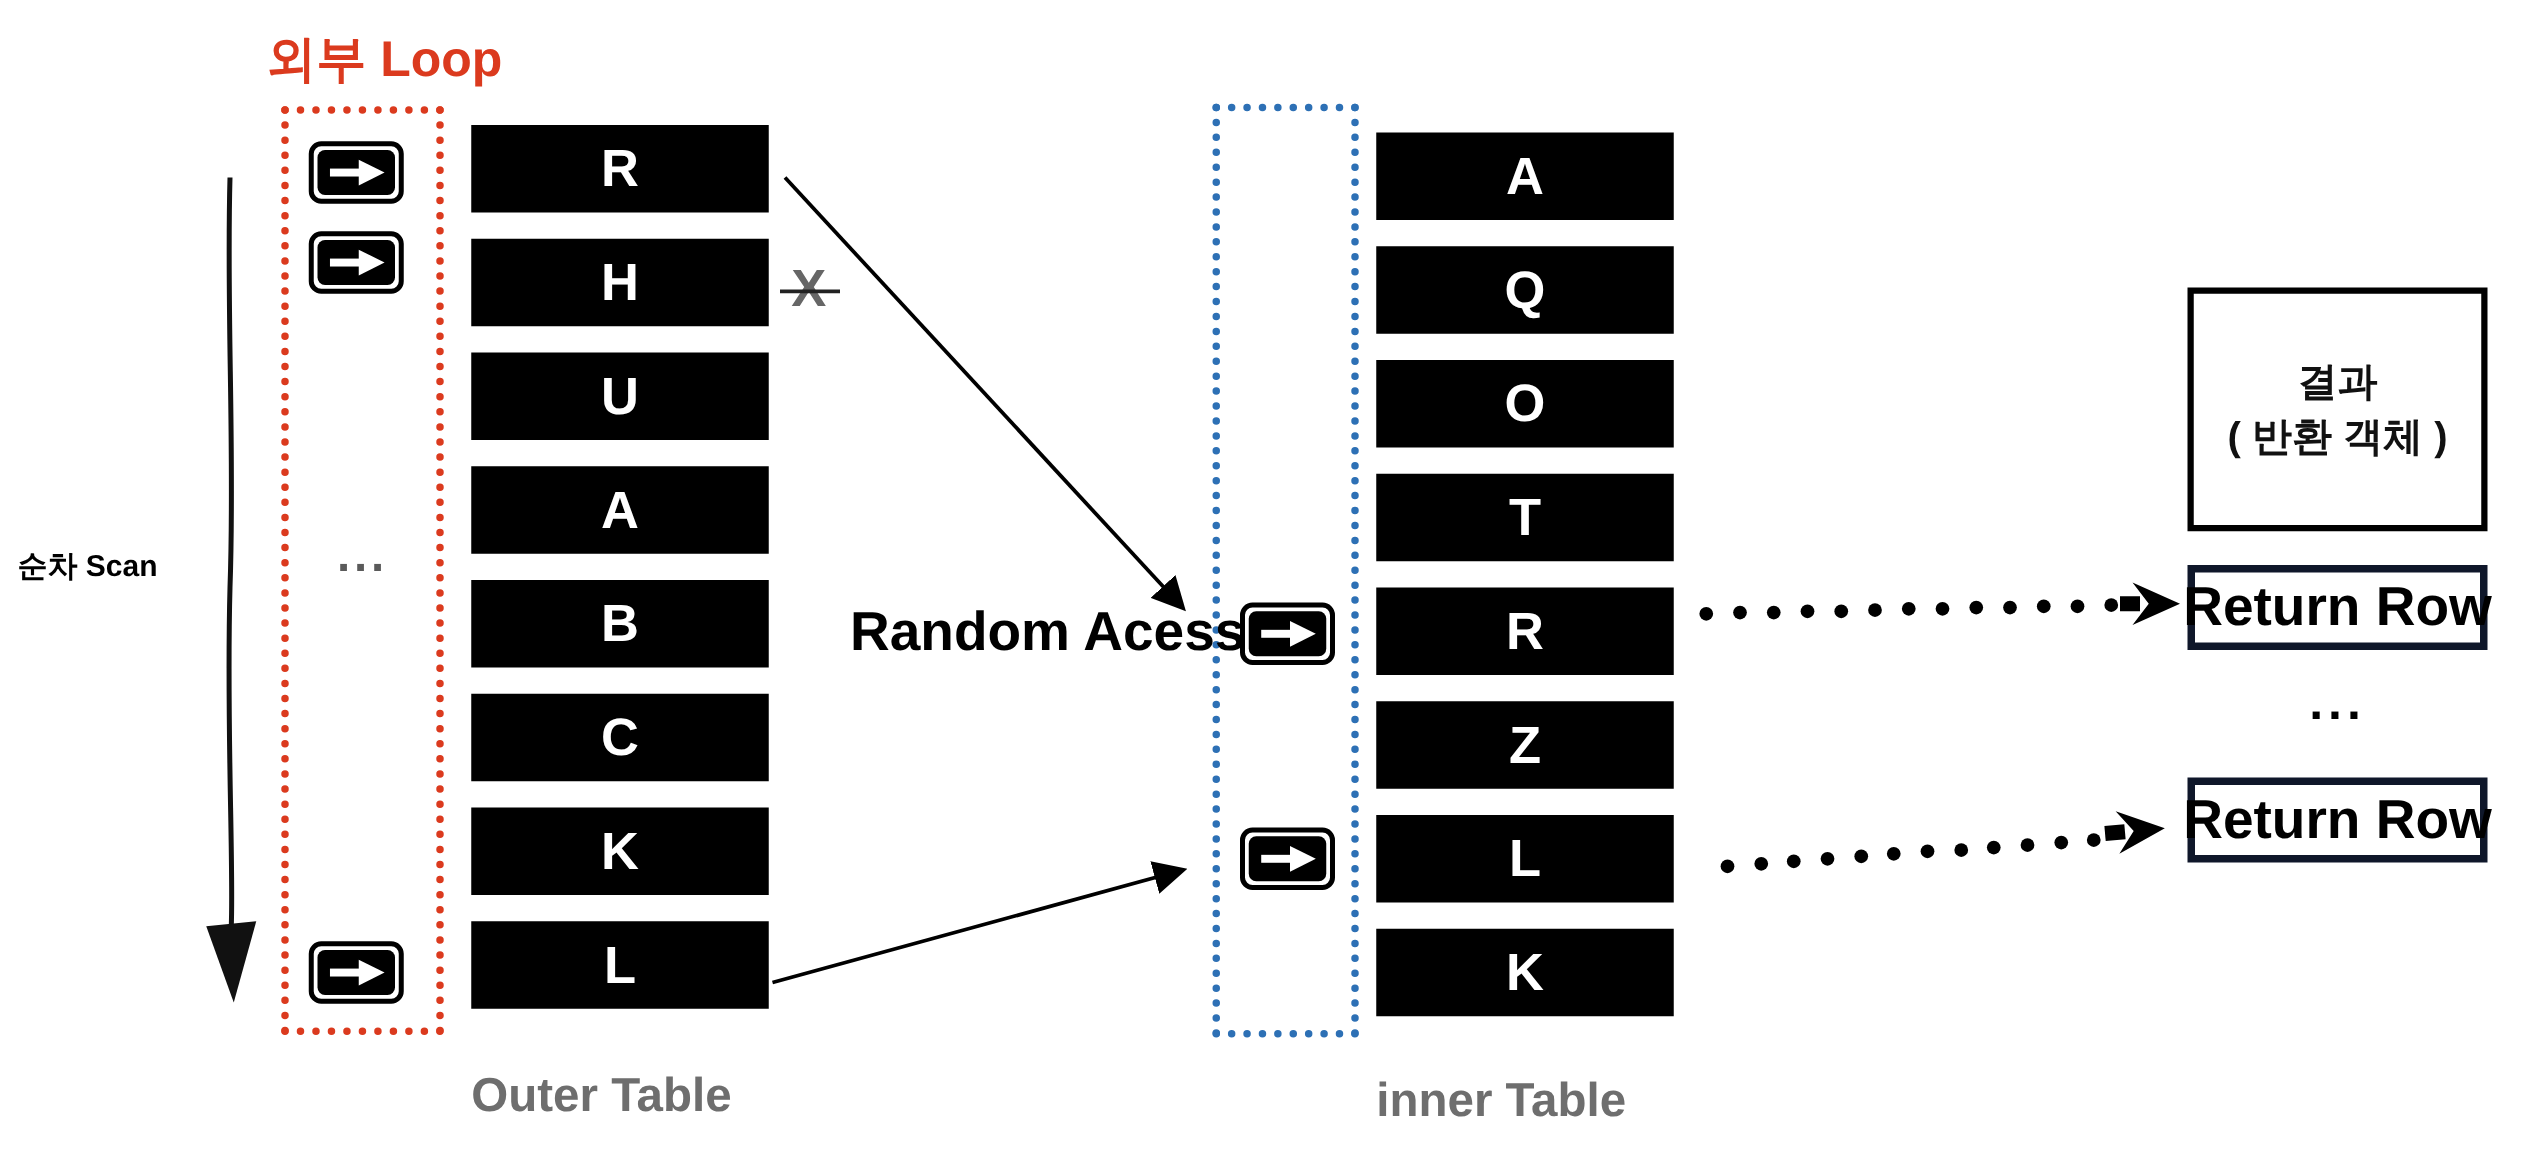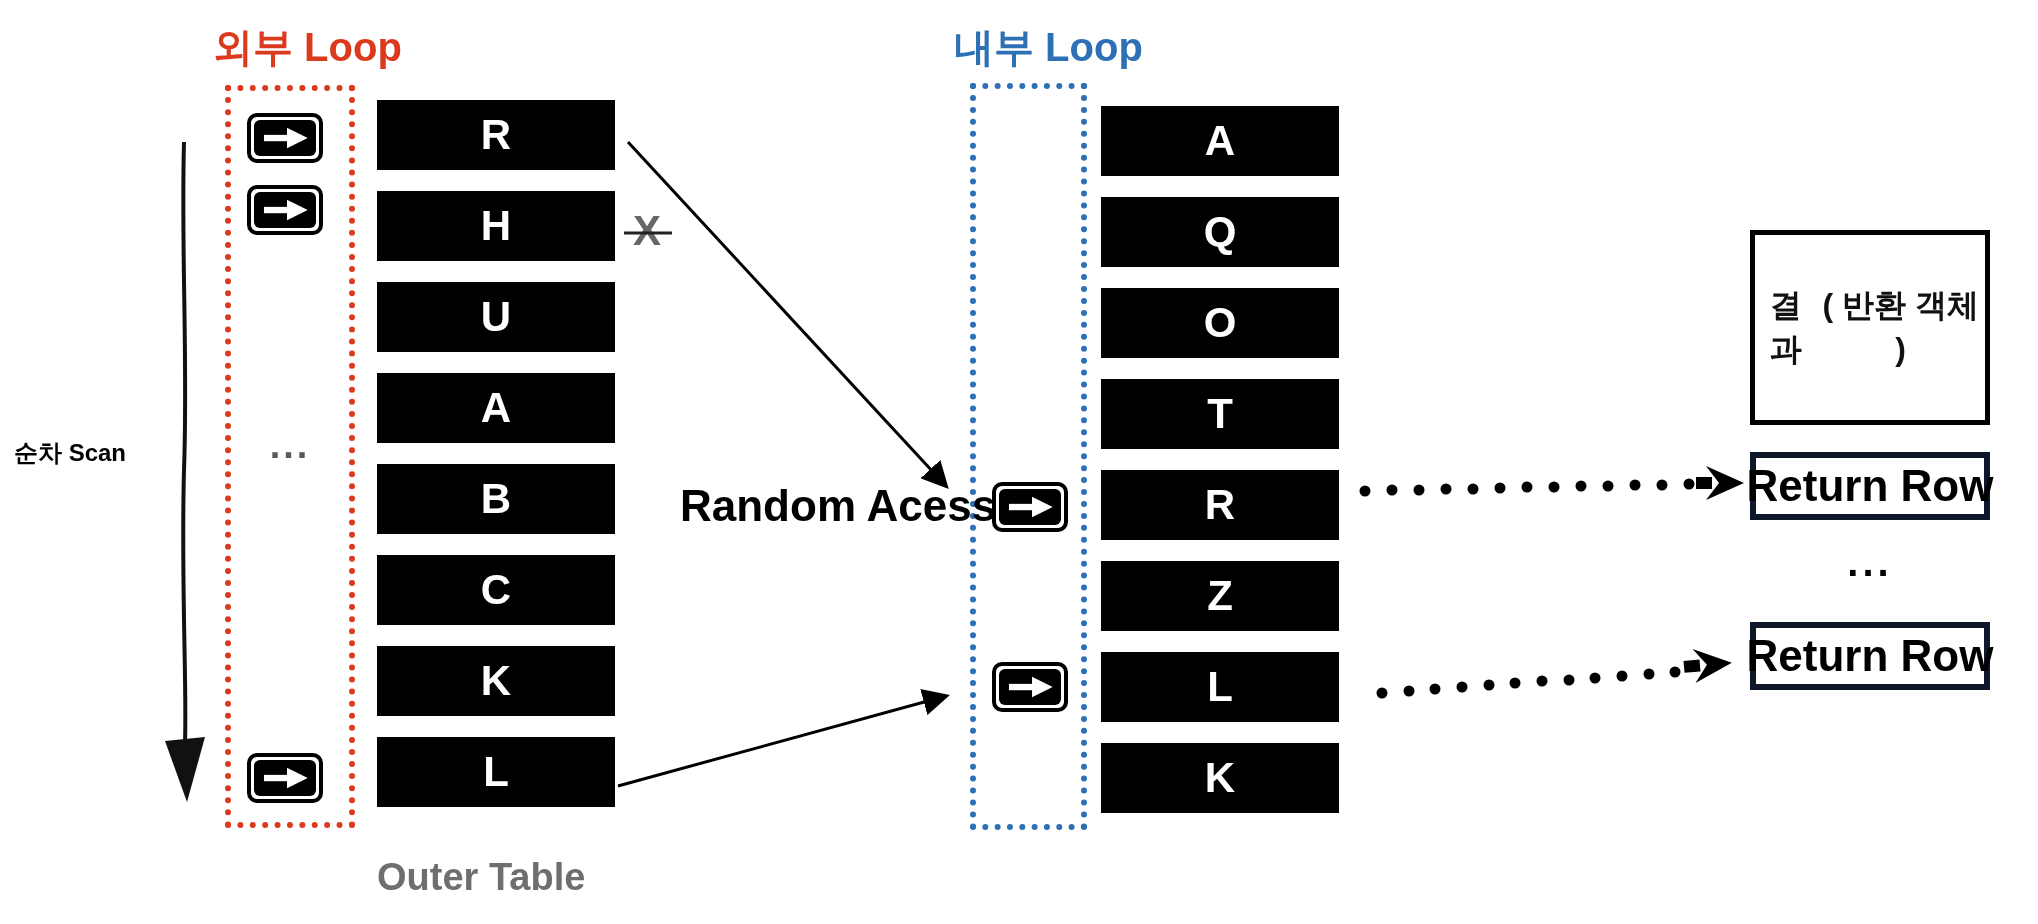--- a/index.html
+++ b/index.html
@@ -37,41 +37,40 @@
   .random-label { font-size: 44px; font-weight: bold; color: #000; white-space: nowrap; }
 
   .ellipsis-red { width: 130px; text-align: center; font-size: 38px; font-weight: bold; color: #5a5a5a; letter-spacing: 3px; }
   .ellipsis-result { width: 240px; text-align: center; font-size: 40px; font-weight: bold; color: #000; letter-spacing: 4px; }
 
   .x-mark { font-size: 42px; font-weight: bold; color: #666; }
 
   .result-box {
     position: absolute; left: 1750px; top: 230px; width: 240px; height: 195px;
     border: 5px solid #000; background: #fff;
-    display: flex; flex-direction: row; align-items: center; justify-content: center;
+    display: flex; flex-direction: column; align-items: center; justify-content: center;
     font-size: 32px; font-weight: 600; color: #111; line-height: 1.35; text-align: center;
   }
   .return-box {
     position: absolute; left: 1750px; width: 240px; height: 68px;
     border: 6px solid #0f172a; background: #fff;
     display: flex; align-items: center; justify-content: center;
     font-size: 44px; font-weight: bold; color: #000; white-space: nowrap;
   }
 
   .table-caption { position: absolute; width: 238px; text-align: left; font-size: 38px; font-weight: bold; color: #6e6e6e; white-space: nowrap; }
 
   svg.overlay { position: absolute; left: 0; top: 0; width: 2038px; height: 924px; pointer-events: none; }
 </style>
 </head>
 <body>
 
 <div class="canvas">
 
   <div class="abs loop-label red" style="left:213px; top:20px;">외부 Loop</div>
-  <div class="abs loop-label blue" style="left:954px; top:20px;">내부 Loop</div>
 
   <div class="dotted-box" style="left:225px; top:85px; width:130px; height:743px;"></div>
   <div class="dotted-box blue" style="left:970px; top:83px; width:117px; height:747px;"></div>
 
   <div class="table-col" style="left:377px; top:100px;">
       <div class="cell">R</div>
       <div class="cell">H</div>
       <div class="cell">U</div>
       <div class="cell">A</div>
       <div class="cell">B</div>
@@ -140,20 +139,21 @@
 
   <div class="result-box">
     <div>결과</div>
     <div>( 반환 객체 )</div>
   </div>
   <div class="return-box" style="top:452px;">Return Row</div>
   <div class="abs ellipsis-result" style="left:1750px; top:540px;">...</div>
   <div class="return-box" style="top:622px;">Return Row</div>
 
   <div class="table-caption" style="left:377px; top:856px;">Outer Table</div>
+  <div class="table-caption" style="left:1101px; top:860px;">inner Table</div>
 
   <svg class="overlay">
     <defs>
       <marker id="arr" viewBox="0 0 10 10" refX="8.5" refY="5" markerWidth="9" markerHeight="9" orient="auto-start-reverse">
         <path d="M0,0 L10,5 L0,10 z" fill="#000"></path>
       </marker>
     </defs>
 
     <g>
       <path d="M184,142 C181,250 188,360 184,470 C181,580 187,690 185,742" stroke="#111" stroke-width="4" fill="none"></path>

